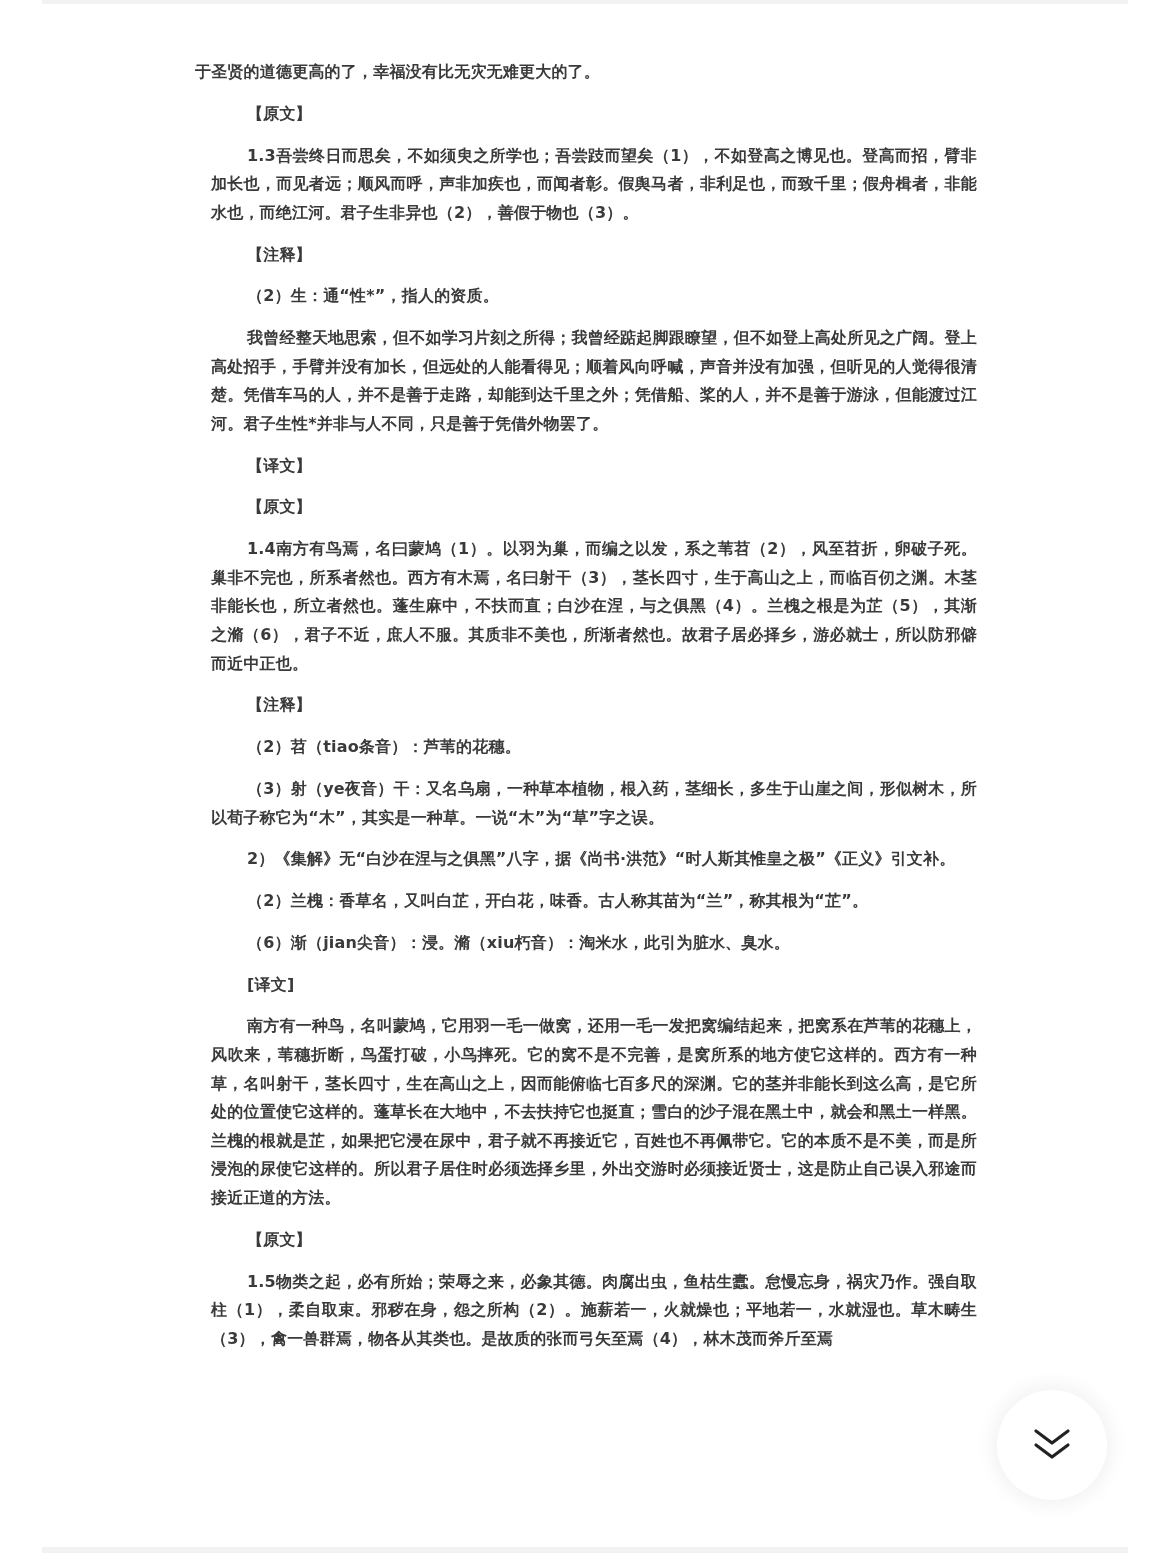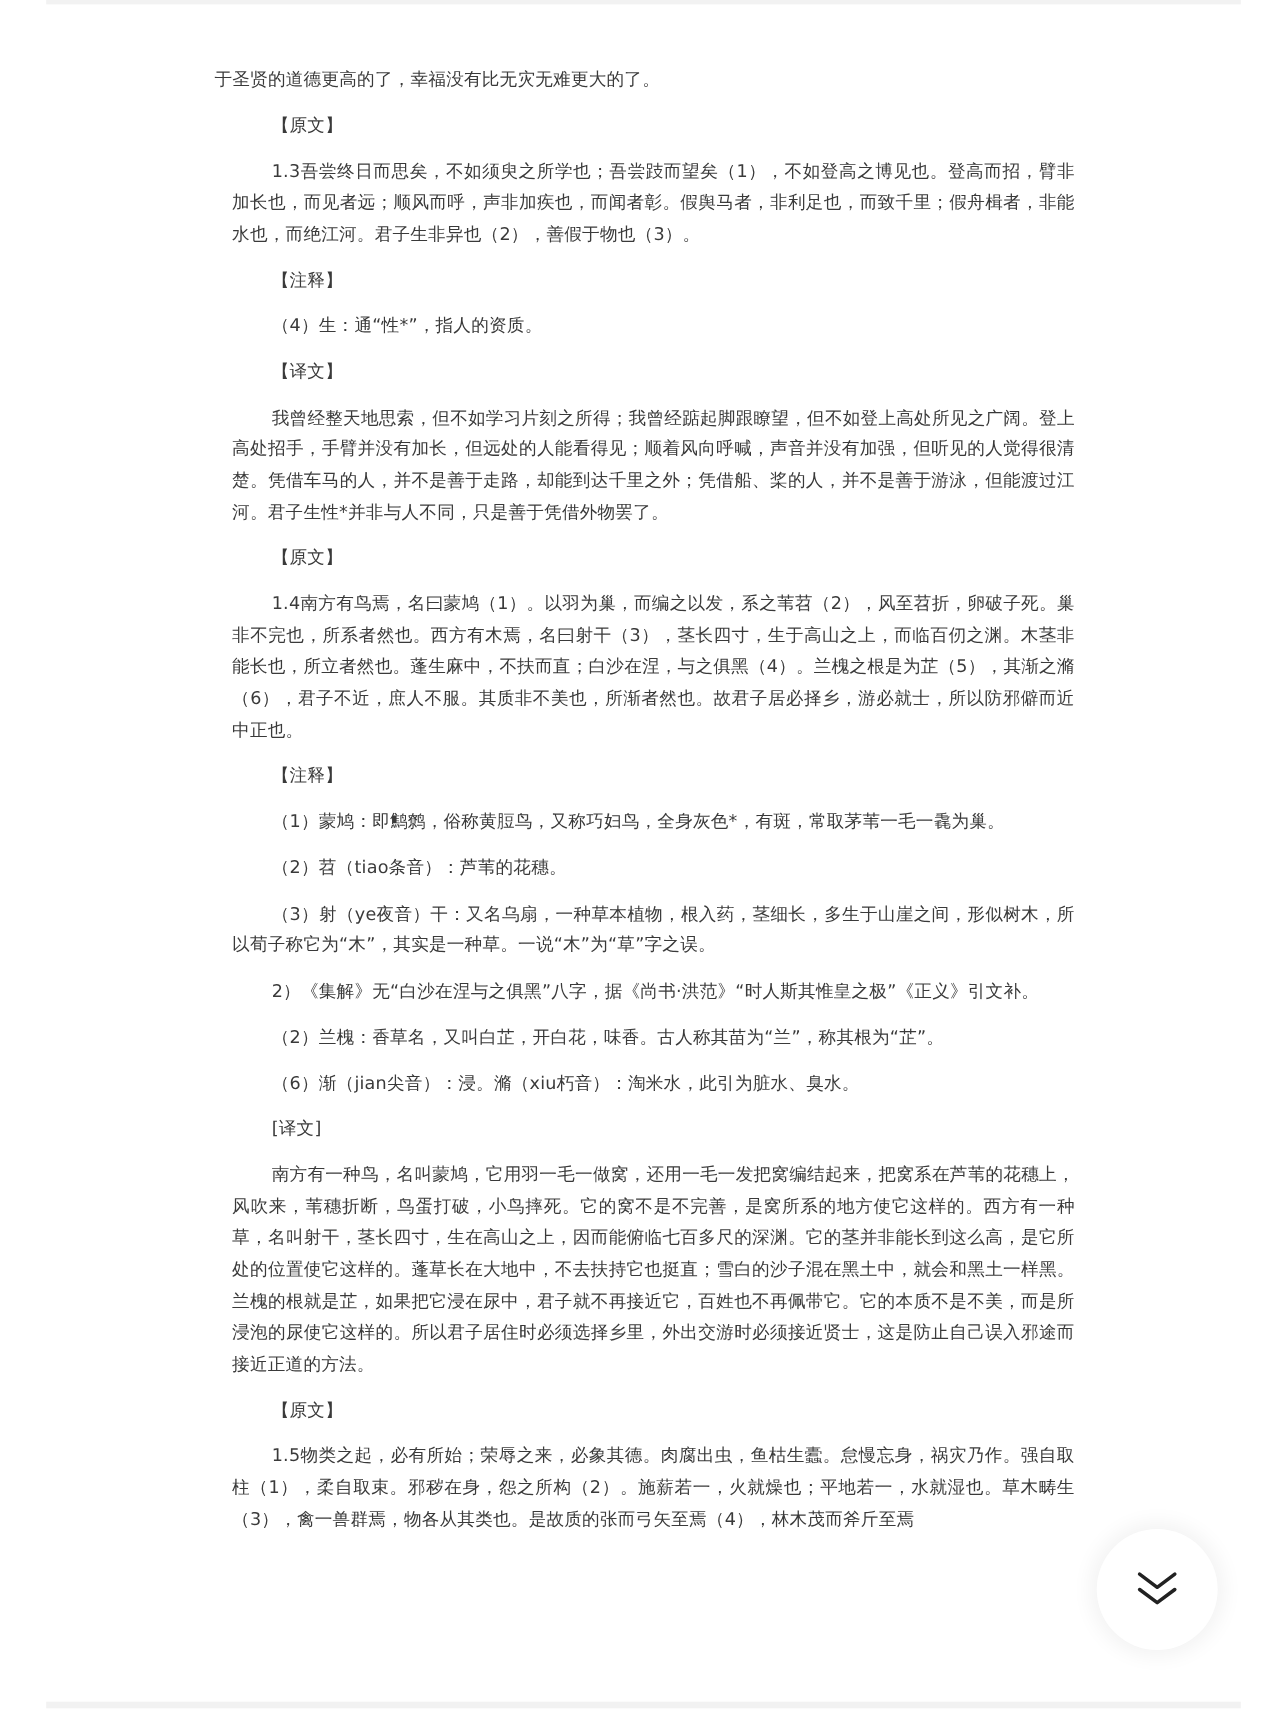--- a/index.html
+++ b/index.html
@@ -36,20 +36,21 @@
     left: 195px;
     top: 58px;
     width: 782px;
     font-size: 16px;
     line-height: 28.6px;
     letter-spacing: 0.2px;
   }
   .article p {
     margin: 0 0 13.2px 0;
     text-align: justify;
+    font-weight: bold;
   }
   .article p.indent {
     text-indent: 36px;
     margin-left: 16px;
   }
   .scroll-down {
     position: absolute;
     left: 997px;
     top: 1390px;
     width: 110px;
@@ -70,27 +71,26 @@
 </head>
 <body>
 
 <div class="top-bar"></div>
 
 <div class="article" id="article">
   <p>于圣贤的道德更高的了，幸福没有比无灾无难更大的了。</p>
   <p class="indent">【原文】</p>
   <p class="indent">1.3吾尝终日而思矣，不如须臾之所学也；吾尝跂而望矣（1），不如登高之博见也。登高而招，臂非加长也，而见者远；顺风而呼，声非加疾也，而闻者彰。假舆马者，非利足也，而致千里；假舟楫者，非能水也，而绝江河。君子生非异也（2），善假于物也（3）。</p>
   <p class="indent">【注释】</p>
-  <p class="indent">（4）生：通“性*”，指人的资质。</p>
+  <p class="indent">（2）生：通“性*”，指人的资质。</p>
+  <p class="indent">我曾经整天地思索，但不如学习片刻之所得；我曾经踮起脚跟瞭望，但不如登上高处所见之广阔。登上高处招手，手臂并没有加长，但远处的人能看得见；顺着风向呼喊，声音并没有加强，但听见的人觉得很清楚。凭借车马的人，并不是善于走路，却能到达千里之外；凭借船、桨的人，并不是善于游泳，但能渡过江河。君子生性*并非与人不同，只是善于凭借外物罢了。</p>
   <p class="indent">【译文】</p>
-  <p class="indent">我曾经整天地思索，但不如学习片刻之所得；我曾经踮起脚跟瞭望，但不如登上高处所见之广阔。登上高处招手，手臂并没有加长，但远处的人能看得见；顺着风向呼喊，声音并没有加强，但听见的人觉得很清楚。凭借车马的人，并不是善于走路，却能到达千里之外；凭借船、桨的人，并不是善于游泳，但能渡过江河。君子生性*并非与人不同，只是善于凭借外物罢了。</p>
   <p class="indent">【原文】</p>
   <p class="indent">1.4南方有鸟焉，名曰蒙鸠（1）。以羽为巢，而编之以发，系之苇苕（2），风至苕折，卵破子死。巢非不完也，所系者然也。西方有木焉，名曰射干（3），茎长四寸，生于高山之上，而临百仞之渊。木茎非能长也，所立者然也。蓬生麻中，不扶而直；白沙在涅，与之俱黑（4）。兰槐之根是为芷（5），其渐之滫（6），君子不近，庶人不服。其质非不美也，所渐者然也。故君子居必择乡，游必就士，所以防邪僻而近中正也。</p>
   <p class="indent">【注释】</p>
-  <p class="indent">（1）蒙鸠：即鹪鹩，俗称黄脰鸟，又称巧妇鸟，全身灰色*，有斑，常取茅苇一毛一毳为巢。</p>
   <p class="indent">（2）苕（tiao条音）：芦苇的花穗。</p>
   <p class="indent">（3）射（ye夜音）干：又名乌扇，一种草本植物，根入药，茎细长，多生于山崖之间，形似树木，所以荀子称它为“木”，其实是一种草。一说“木”为“草”字之误。</p>
   <p class="indent">2）《集解》无“白沙在涅与之俱黑”八字，据《尚书·洪范》“时人斯其惟皇之极”《正义》引文补。</p>
   <p class="indent">（2）兰槐：香草名，又叫白芷，开白花，味香。古人称其苗为“兰”，称其根为“芷”。</p>
   <p class="indent">（6）渐（jian尖音）：浸。滫（xiu朽音）：淘米水，此引为脏水、臭水。</p>
   <p class="indent">[译文]</p>
   <p class="indent">南方有一种鸟，名叫蒙鸠，它用羽一毛一做窝，还用一毛一发把窝编结起来，把窝系在芦苇的花穗上，风吹来，苇穗折断，鸟蛋打破，小鸟摔死。它的窝不是不完善，是窝所系的地方使它这样的。西方有一种草，名叫射干，茎长四寸，生在高山之上，因而能俯临七百多尺的深渊。它的茎并非能长到这么高，是它所处的位置使它这样的。蓬草长在大地中，不去扶持它也挺直；雪白的沙子混在黑土中，就会和黑土一样黑。兰槐的根就是芷，如果把它浸在尿中，君子就不再接近它，百姓也不再佩带它。它的本质不是不美，而是所浸泡的尿使它这样的。所以君子居住时必须选择乡里，外出交游时必须接近贤士，这是防止自己误入邪途而接近正道的方法。</p>
   <p class="indent">【原文】</p>
   <p class="indent">1.5物类之起，必有所始；荣辱之来，必象其德。肉腐出虫，鱼枯生蠹。怠慢忘身，祸灾乃作。强自取柱（1），柔自取束。邪秽在身，怨之所构（2）。施薪若一，火就燥也；平地若一，水就湿也。草木畴生（3），禽一兽群焉，物各从其类也。是故质的张而弓矢至焉（4），林木茂而斧斤至焉</p>
 </div>

